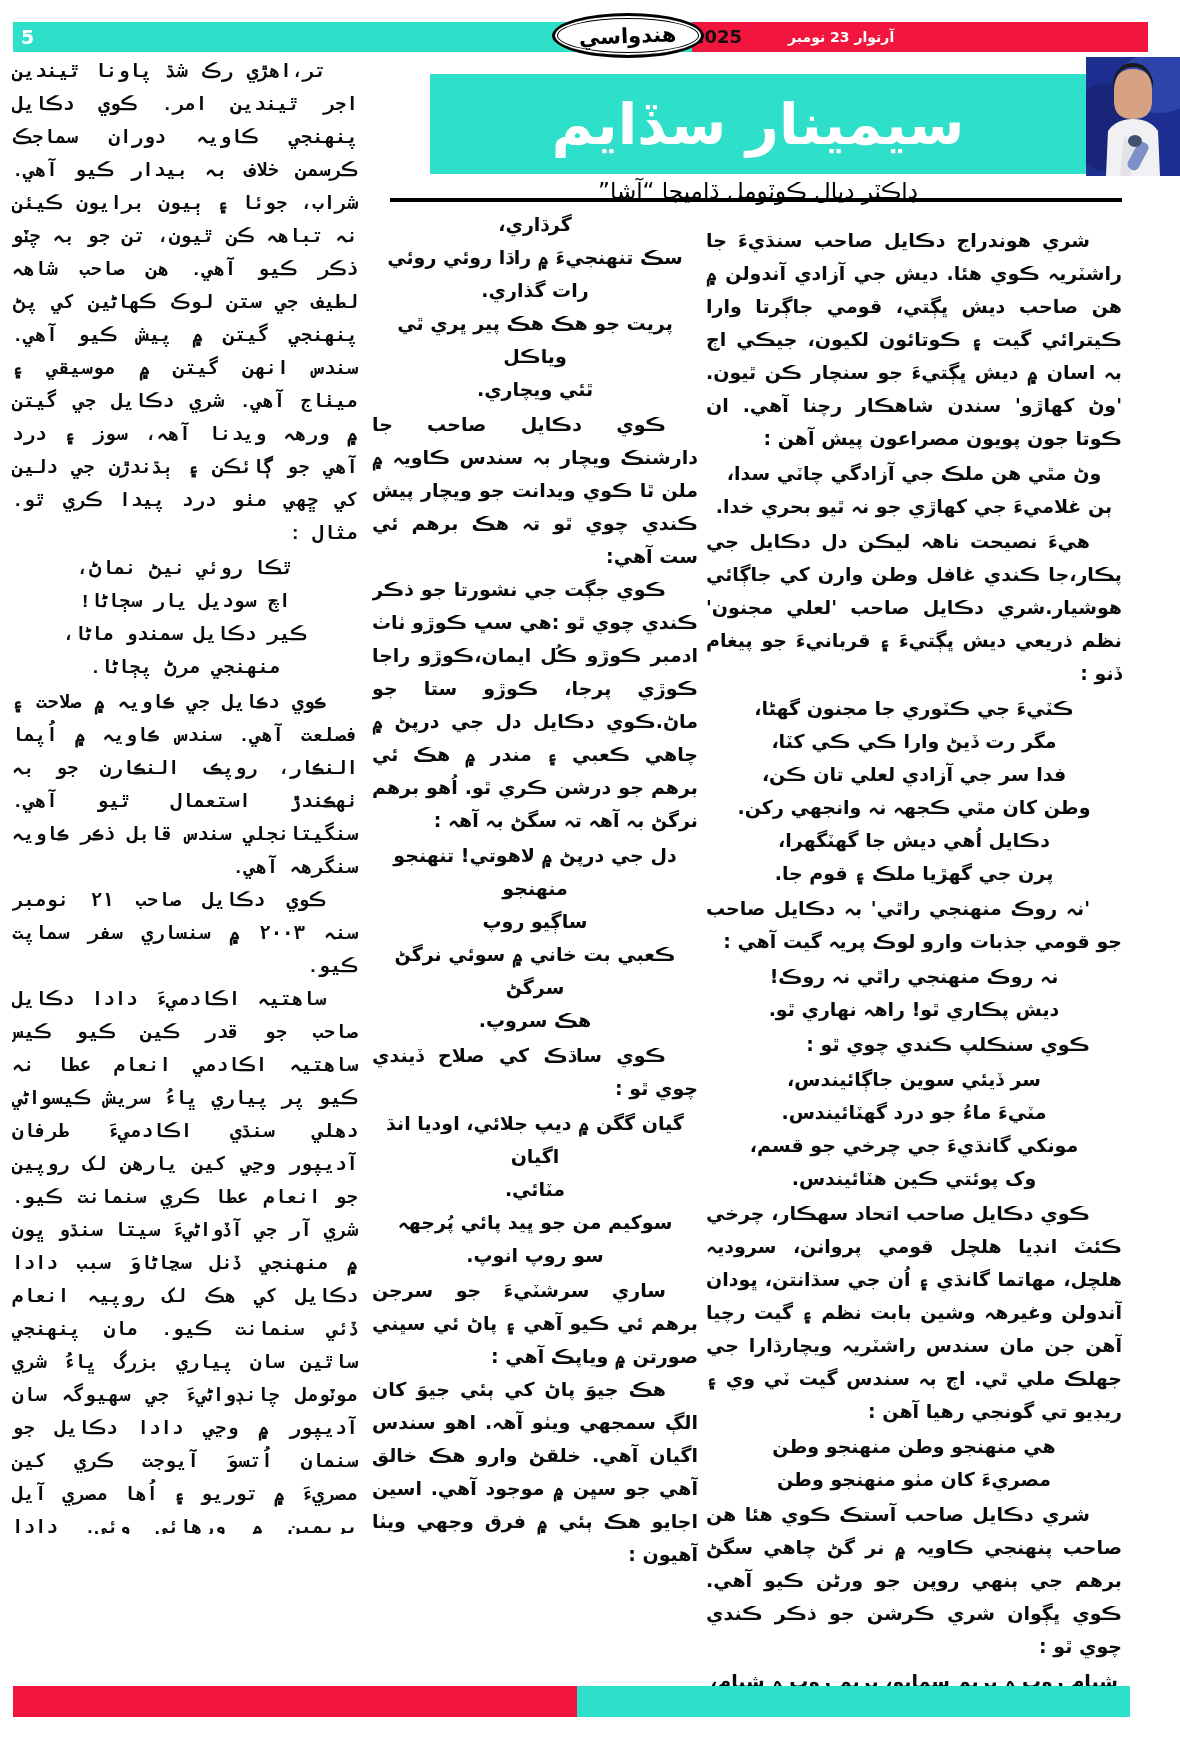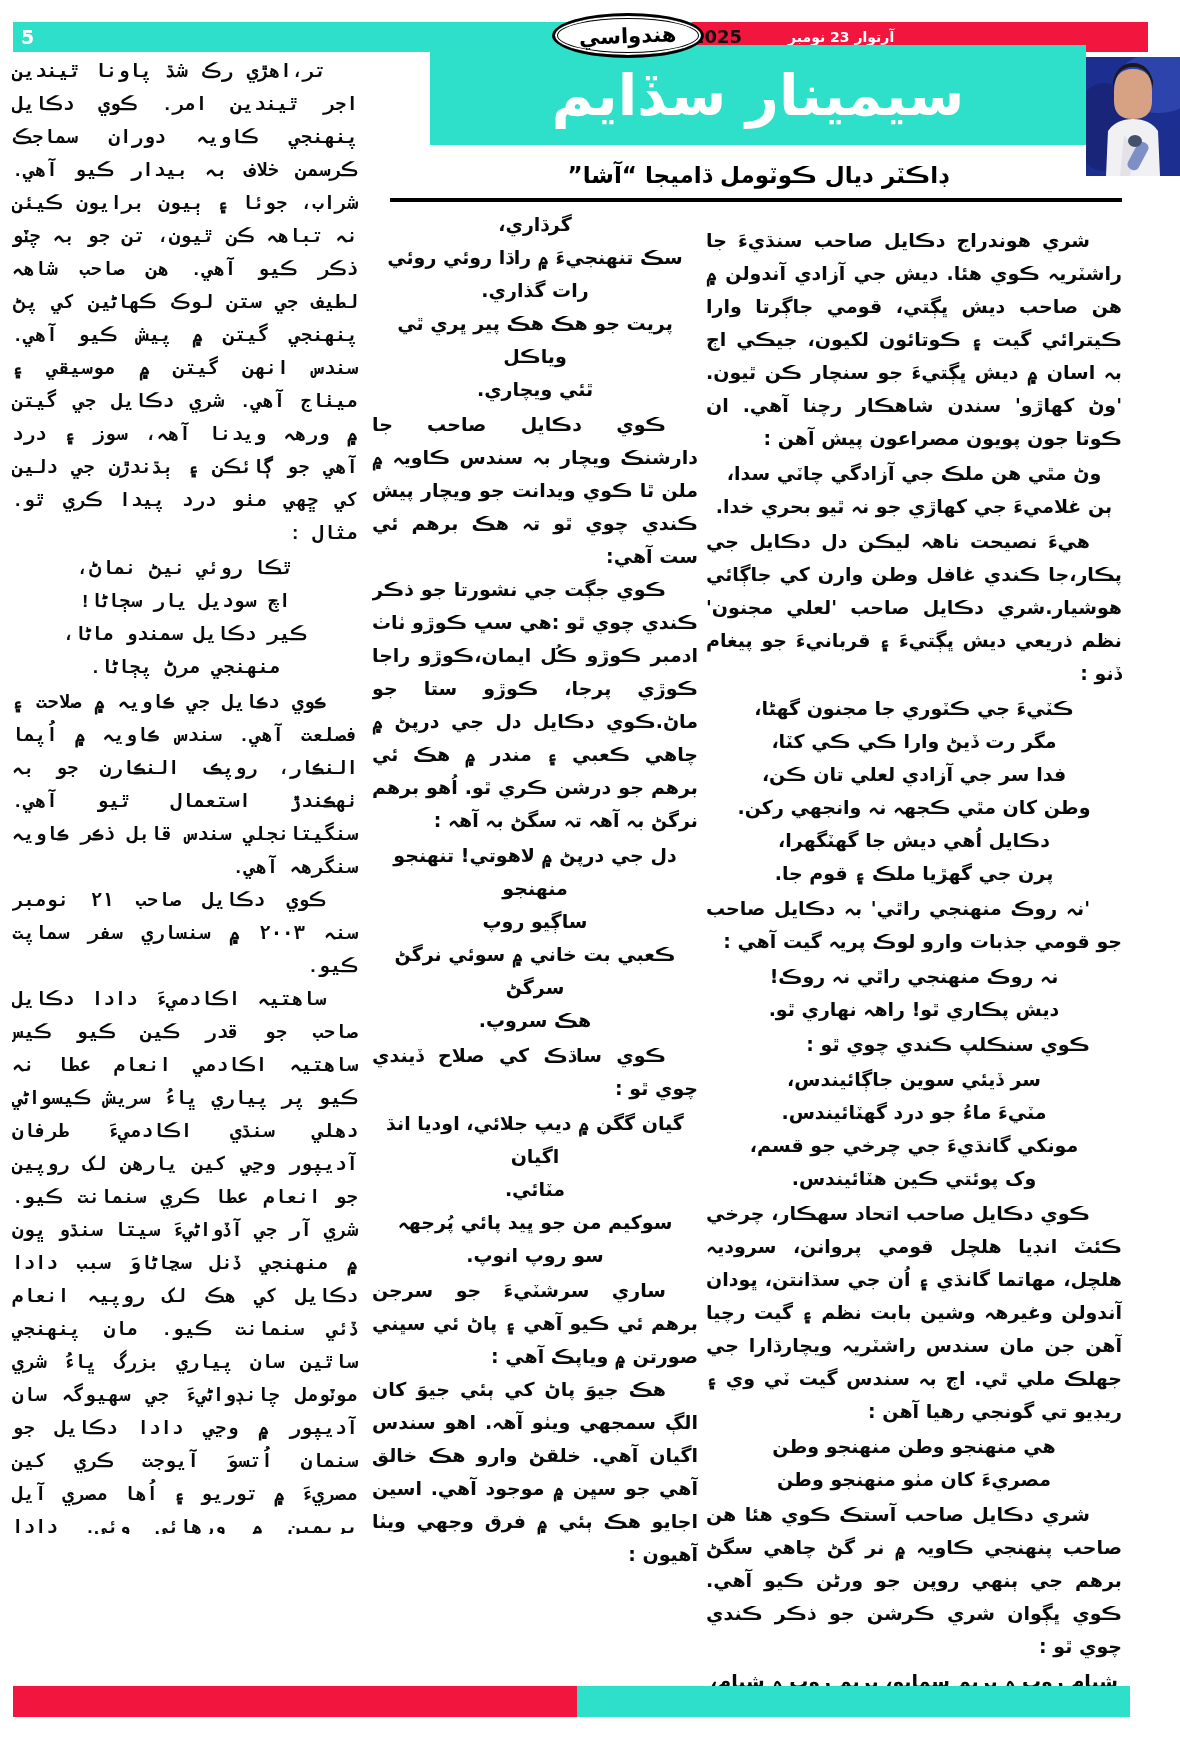--- a/index.html
+++ b/index.html
@@ -17,26 +17,26 @@
   .date { color:#ffffff; font-weight:bold; font-size:14px; line-height:1; direction:rtl; }
   
   .logo {
     position:absolute; left:552px; top:13px; width:152px; height:45px; background:#fff;
     border:3px solid #000; border-radius:50%; display:flex; align-items:center; justify-content:center;
     box-shadow: inset 0 0 0 2px #fff, inset 0 0 0 3px #000; z-index:3;
   }
   .logo span { font-weight:bold; font-size:21px; color:#000; transform:rotate(-2deg); }
   
   .headline-box {
-    position:absolute; left:430px; top:45px; width:656px; height:100px;
+    position:absolute; left:430px; top:74px; width:656px; height:100px;
     background:var(--teal); display:flex; align-items:center; justify-content:center;
   }
   .headline-box h1 { margin:0; color:#ffffff; font-size:57px; font-weight:bold; direction:rtl; }
   .photo { position:absolute; left:1086px; top:57px; width:94px; height:119px; }
-  .byline { position:absolute; left:430px; top:162px; width:656px; text-align:center; font-weight:bold; font-size:23px; color:#000; direction:rtl; }
+  .byline { position:absolute; left:430px; top:178px; width:656px; text-align:center; font-weight:normal; font-size:23px; color:#000; direction:rtl; }
   .rule { position:absolute; left:390px; top:198px; width:732px; height:4px; background:#000; }
   
   .col {
     position:absolute; direction:rtl; font-weight:bold; font-size:19px; line-height:33px;
     color:#0a0a0a; overflow:hidden; text-align:justify;
   }
   .col-left   { left:12px;  top:56px;  width:346px; height:1478px;font-family:Liberation Mono, monospace; }
   .col-middle { left:372px; top:206px; width:326px; height:1462px; }
   .col-right  { left:706px; top:224px; width:416px; height:1480px; }
   .para  { margin:0; text-indent:32px; }

